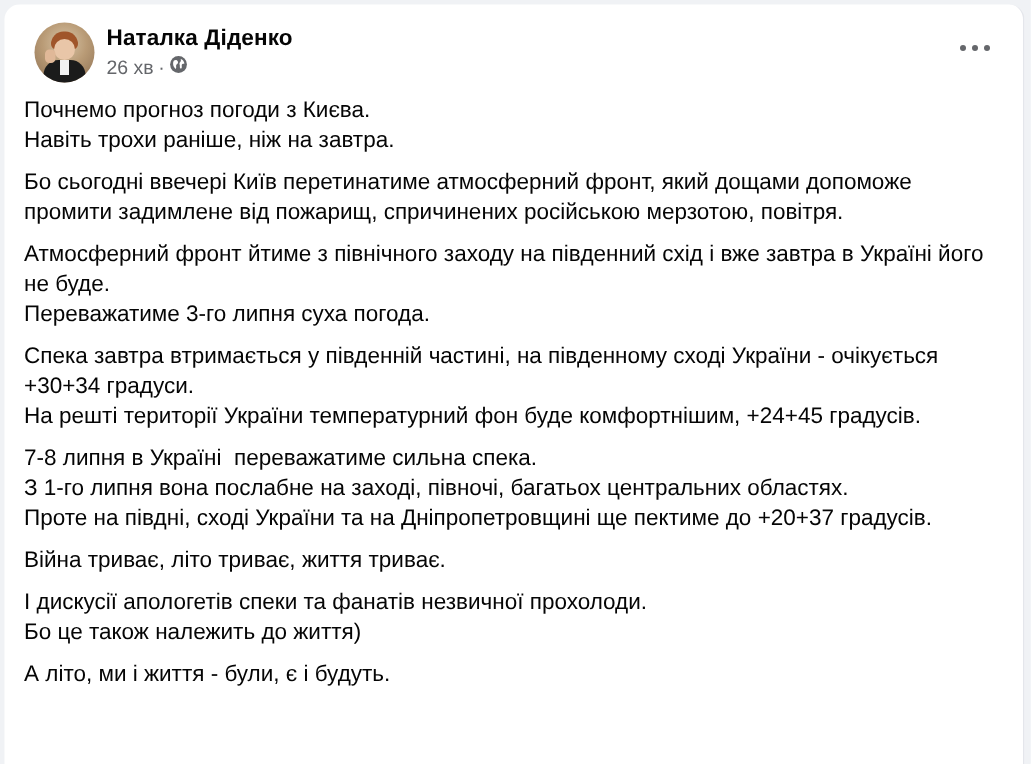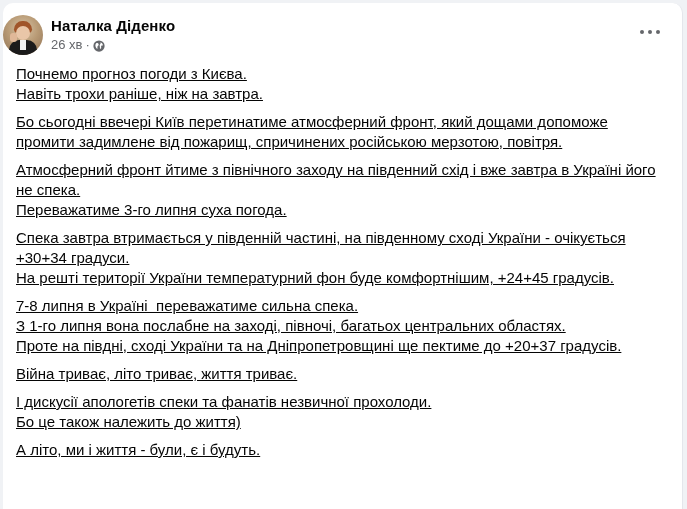--- a/index.html
+++ b/index.html
@@ -12,21 +12,21 @@
     .card {
       position: absolute;
       left: 3px; top: 3px;
       width: 680px; height: 520px;
       background: #ffffff;
       border-radius: 10px 10px 0 0;
       border-right: 1px solid #e4e6eb;
     }
     .header {
       position: absolute;
-      left: 0; top: 12px;
+      left: 20px; top: 12px;
       display: flex; align-items: center;
     }
     .avatar {
       width: 40px; height: 40px; border-radius: 50%;
       overflow: hidden; position: relative;
       background: radial-gradient(circle at 50% 35%, #d8c5a8 0%, #b99b76 45%, #8a6d50 100%);
     }
     .avatar .hair {
       position: absolute; left: 11px; top: 6px; width: 18px; height: 12px;
       background: #a0552a; border-radius: 9px 9px 4px 4px;
@@ -46,41 +46,41 @@
     .avatar .hand {
       position: absolute; left: 7px; top: 18px; width: 7px; height: 9px;
       background: #e0b898; border-radius: 3px;
     }
     .meta { margin-left: 8px; }
     .name {
       font-size: 15px; font-weight: bold; color: #050505;
       line-height: 19px; letter-spacing: 0.1px;
     }
     .sub {
-      display: flex; align-items: center;
+      display: flex; 
       font-size: 13px; color: #65676b; line-height: 18px; margin-top: 1px;
     }
     .sub .dot { margin: 0 3px; }
     .globe {
       width: 12px; height: 12px; display: inline-block;
     }
     .more {
       position: absolute; right: 22px; top: 24px;
       width: 20px; height: 10px;
       display: flex; align-items: center; justify-content: space-between;
       cursor: pointer;
     }
     .more span {
       width: 4px; height: 4px; border-radius: 50%; background: #65676b;
     }
     .body-text {
       position: absolute; left: 13px; top: 61px; width: 650px;
       font-size: 15px; line-height: 20px; color: #050505;
     }
-    .para { margin-bottom: 8px; text-decoration: underline; }
+    .para { margin-bottom: 8px; }
     .para div { white-space: pre; }
   </style>
 </head>
 <body>
 
 <div class="card">
   <div class="header">
     <div class="avatar">
       <div class="body"></div>
       <div class="collar"></div>
@@ -114,21 +114,21 @@
     <div class="para">
       <div>Почнемо прогноз погоди з Києва.</div>
       <div>Навіть трохи раніше, ніж на завтра.</div>
     </div>
     <div class="para">
       <div>Бо сьогодні ввечері Київ перетинатиме атмосферний фронт, який дощами допоможе</div>
       <div>промити задимлене від пожарищ, спричинених російською мерзотою, повітря.</div>
     </div>
     <div class="para">
       <div>Атмосферний фронт йтиме з північного заходу на південний схід і вже завтра в Україні його</div>
-      <div>не спека.</div>
+      <div>не буде.</div>
       <div>Переважатиме 3-го липня суха погода.</div>
     </div>
     <div class="para">
       <div>Спека завтра втримається у південній частині, на південному сході України - очікується</div>
       <div>+30+34 градуси.</div>
       <div>На решті території України температурний фон буде комфортнішим, +24+45 градусів.</div>
     </div>
     <div class="para">
       <div>7-8 липня в Україні  переважатиме сильна спека.</div>
       <div>З 1-го липня вона послабне на заході, півночі, багатьох центральних областях.</div>

